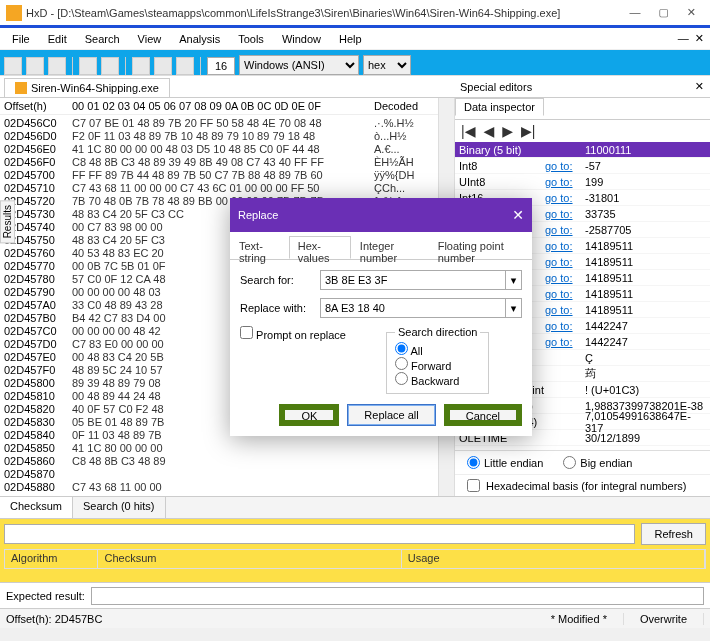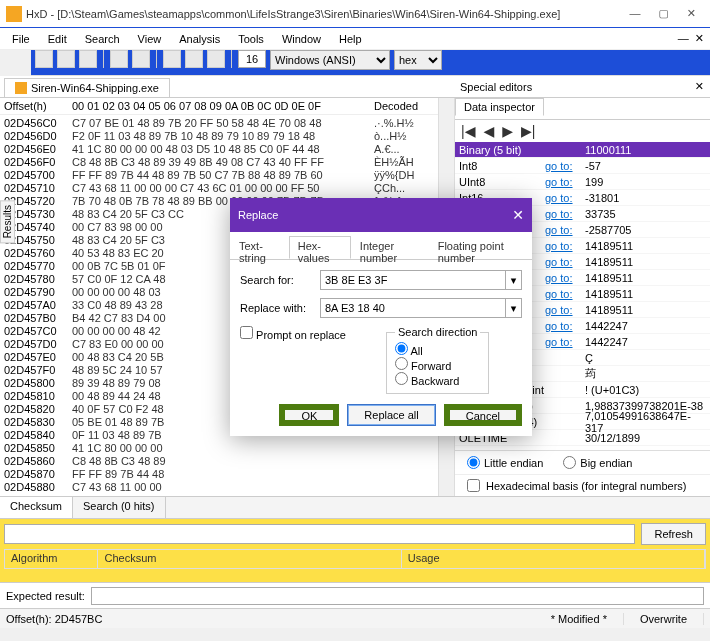--- a/index.html
+++ b/index.html
@@ -1,25 +1,25 @@
 <!DOCTYPE html>
 <html><head>
 <meta charset="utf-8">
 <style>
 * { margin: 0; padding: 0; box-sizing: border-box; font-family: "Segoe UI", Tahoma, sans-serif; font-size: 11px; }
 body { background: #f0f0f0; width: 710px; height: 641px; overflow: hidden; position: relative; }
-.titlebar { height: 28px; background: #fff; display: flex; align-items: center; padding: 8px 6px; border-bottom: 1px solid #1d4ed8; }
+.titlebar { height: 28px; background: #fff; display: flex; align-items: center; padding: 8px 6px; border-bottom: 3px solid #1d4ed8; }
 .titlebar .icon { width: 16px; height: 16px; background: #f5a623; display: inline-block; margin-right: 4px; }
 .titlebar .title { flex: 1; color: #333; font-size: 11px; white-space: nowrap; overflow: hidden; }
 .titlebar .wincontrols { display: flex; gap: 18px; padding-right:8px; }
 .titlebar .wincontrols span { cursor: pointer; color:#555; }
 .menubar { height: 22px; background: #fff; display: flex; align-items: center; padding: 0 4px; gap: 2px; border-bottom:1px solid #eee; position:relative;}
 .menubar .mitem { padding: 2px 8px; cursor: pointer; }
 .menubar .subwin { position:absolute; right:6px; display:flex; gap:6px; }
-.toolbar { height: 26px; background: #1d4ed8; display: flex; align-items: flex-start; padding: 0 4px; gap: 4px; border-bottom:1px solid #ddd;margin-left:31px; }
+.toolbar { height: 26px; background: #0ea5e9; display: flex; align-items: flex-end; padding: 0 4px; gap: 4px; border-bottom:1px solid #ddd; }
 .tbtn { width: 18px; height: 18px; background: #e8e8e8; border:1px solid #ccc; display:inline-block; }
 .toolbar .sep { width:1px; height:18px; background:#ccc; margin:0 2px; }
 .toolbar input.bpr { width:28px; height:18px; border:1px solid #aaa; text-align:center; }
 .toolbar select { height:20px; border:1px solid #aaa; font-size:11px; }
 .tabbar { height: 22px; background: #fff; display: flex; align-items: flex-end; border-bottom:1px solid #ccc; padding-left:4px; }
 .tabbar .tab { padding: 3px 10px; border:1px solid #ccc; border-bottom:none; background:#fff; font-size:11px; display:flex; align-items:center; gap:4px; }
 .special-head { position:absolute; top:76px; right:0; width:256px; height:22px; background:#fff; border-bottom:1px solid #ccc; display:flex; align-items:center; padding:0 6px; justify-content:space-between; }
 .main { display:flex; height: 398px; width:100%; }
 .hexpane { flex:1; background:#fff; overflow:hidden; font-family:Consolas,monospace; font-size:11px; position:relative; }
 .hexhead { display:flex; padding:2px 4px; color:#333; border-bottom:1px solid #eee; }
@@ -173,21 +173,21 @@
         <div class="hexrow"><span class="off">02D457D0</span><span class="bytes">C7 83 E0 00 00 00</span><span class="dec"></span></div>
         <div class="hexrow"><span class="off">02D457E0</span><span class="bytes">00 48 83 C4 20 5B</span><span class="dec"></span></div>
         <div class="hexrow"><span class="off">02D457F0</span><span class="bytes">48 89 5C 24 10 57</span><span class="dec"></span></div>
         <div class="hexrow"><span class="off">02D45800</span><span class="bytes">89 39 48 89 79 08</span><span class="dec"></span></div>
         <div class="hexrow"><span class="off">02D45810</span><span class="bytes">00 48 89 44 24 48</span><span class="dec"></span></div>
         <div class="hexrow"><span class="off">02D45820</span><span class="bytes">40 0F 57 C0 F2 48</span><span class="dec"></span></div>
         <div class="hexrow"><span class="off">02D45830</span><span class="bytes">05 BE 01 48 89 7B</span><span class="dec"></span></div>
         <div class="hexrow"><span class="off">02D45840</span><span class="bytes">0F 11 03 48 89 7B</span><span class="dec"></span></div>
         <div class="hexrow"><span class="off">02D45850</span><span class="bytes">41 1C 80 00 00 00</span><span class="dec"></span></div>
         <div class="hexrow"><span class="off">02D45860</span><span class="bytes">C8 48 8B C3 48 89</span><span class="dec"></span></div>
-        <div class="hexrow"><span class="off">02D45870</span><span class="bytes">FF FF 89 7B 44 48</span><span class="dec"></span></div>
+        <div class="hexrow"><span class="off">02D45870</span><span class="dec"></span></div>
         <div class="hexrow"><span class="off">02D45880</span><span class="bytes">C7 43 68 11 00 00</span><span class="dec"></span></div>
         <div class="hexrow"><span class="off">02D45890</span><span class="bytes">00 00 00 00 00 00 48 8B 5C 24 38 48 83 C4 20</span><span class="dec"></span></div>
       </div>
   </div>
   <div class="scroll-v"></div>
 
   <div class="inspector">
     <div class="insp-tab">
       <span>Data inspector</span>
     </div>

